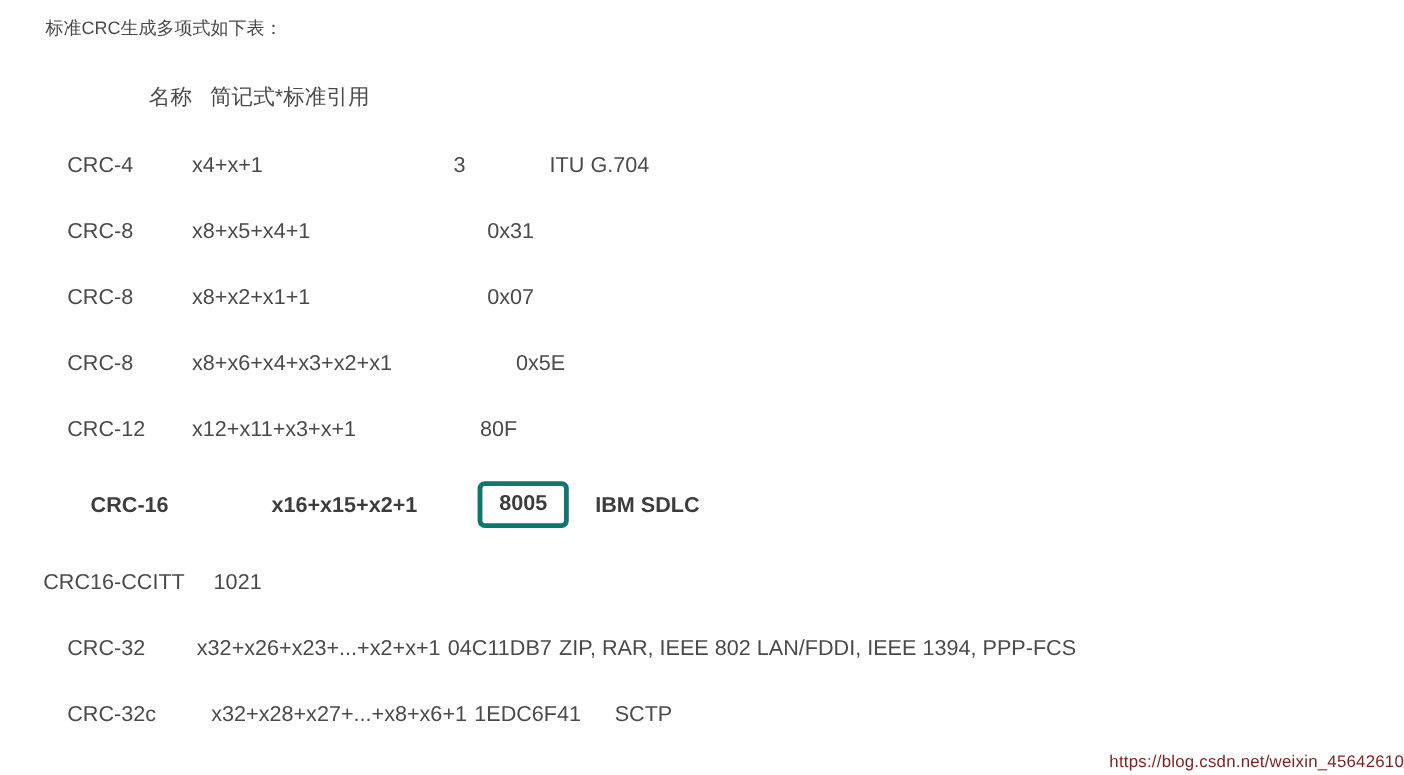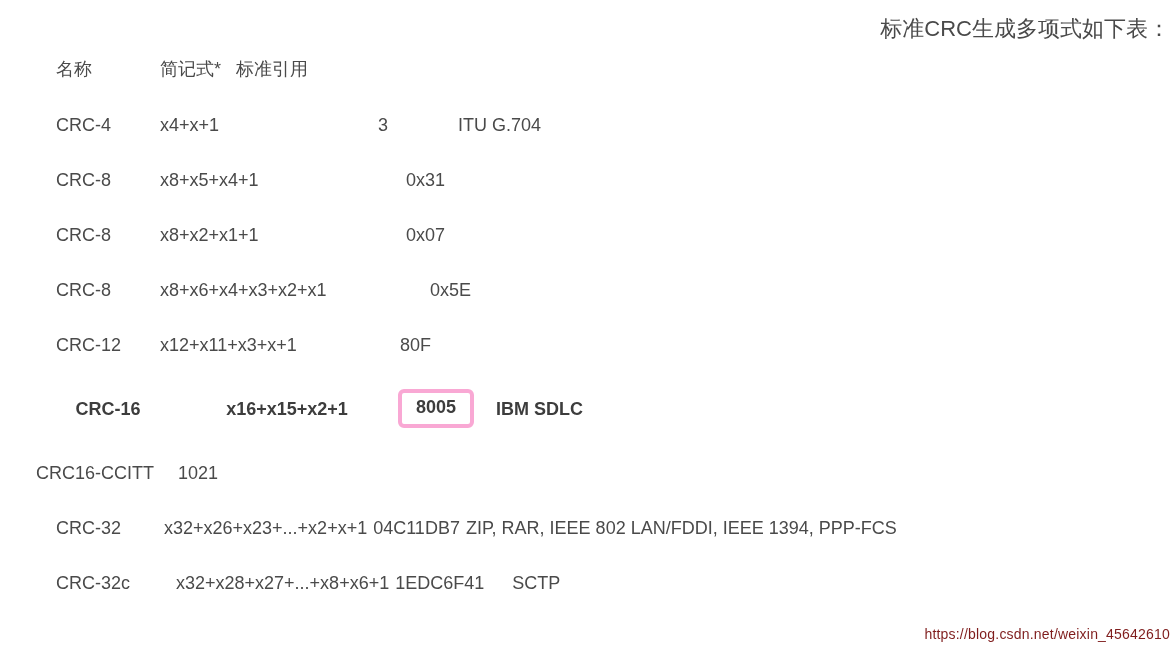--- a/index.html
+++ b/index.html
@@ -11,32 +11,32 @@
       width: 1170px;
       height: 646px;
       background: #ffffff;
       font-family: "Microsoft YaHei", "PingFang SC", "Helvetica Neue", Arial, sans-serif;
       font-size: 18px;
       color: #4a4a4a;
       padding: 14px 0 0 38px;
       position: relative;
     }
     .title-line {
-      margin-bottom: 13px;
-      font-size: 22px;
+      margin-bottom: 36px;
+      font-size: 15px;
       color: #4a4a4a;
-      text-align: right;
     }
     .row {
       margin-bottom: 34px;
       white-space: nowrap;
       display: flex;
       align-items: center;
     }
     .row-header {
+      text-align: right;
     }
     .col {
       display: inline-block;
     }
     .col-name {
       width: 122px;
       padding-left: 18px;
     }
     .col-poly {
       width: 218px;
@@ -49,21 +49,21 @@
     }
     .bold {
       font-weight: 700;
       color: #3d3d3d;
       text-align: center;
     }
     .highlight-box {
       display: inline-flex;
       align-items: center;
       justify-content: center;
-      border: 4px solid #f9a8d4;
+      border: 4px solid #0f766e;
       border-radius: 6px;
       padding: 4px 14px 6px 14px;
       margin-left: -16px;
       margin-right: 8px;
       position: relative;
       top: -1px;
     }
     .row.nomargin-left .col-name {
       padding-left: 0;
       width: 142px;

